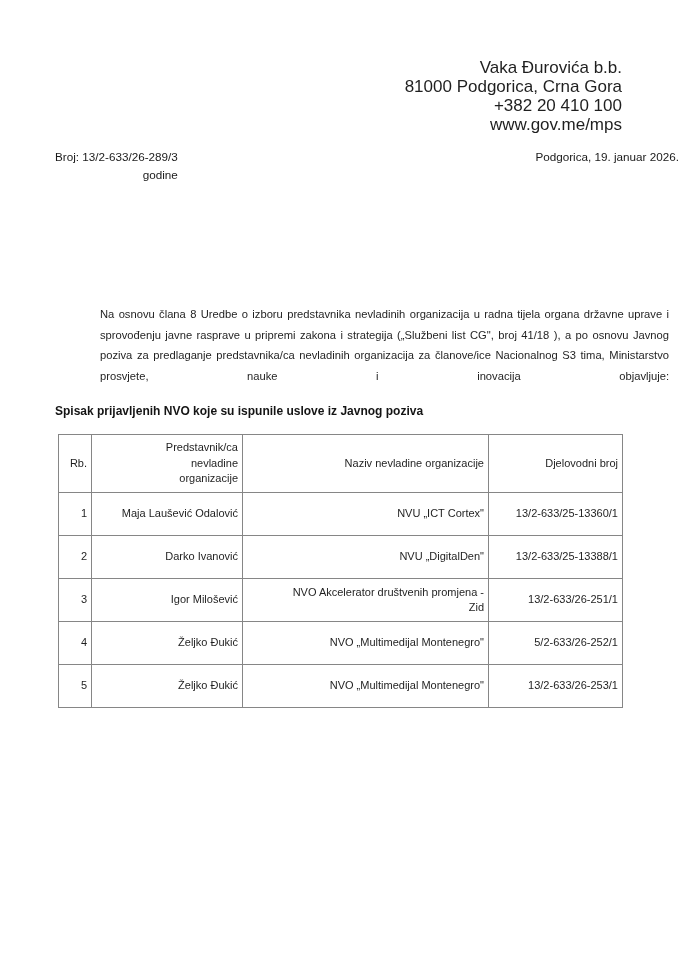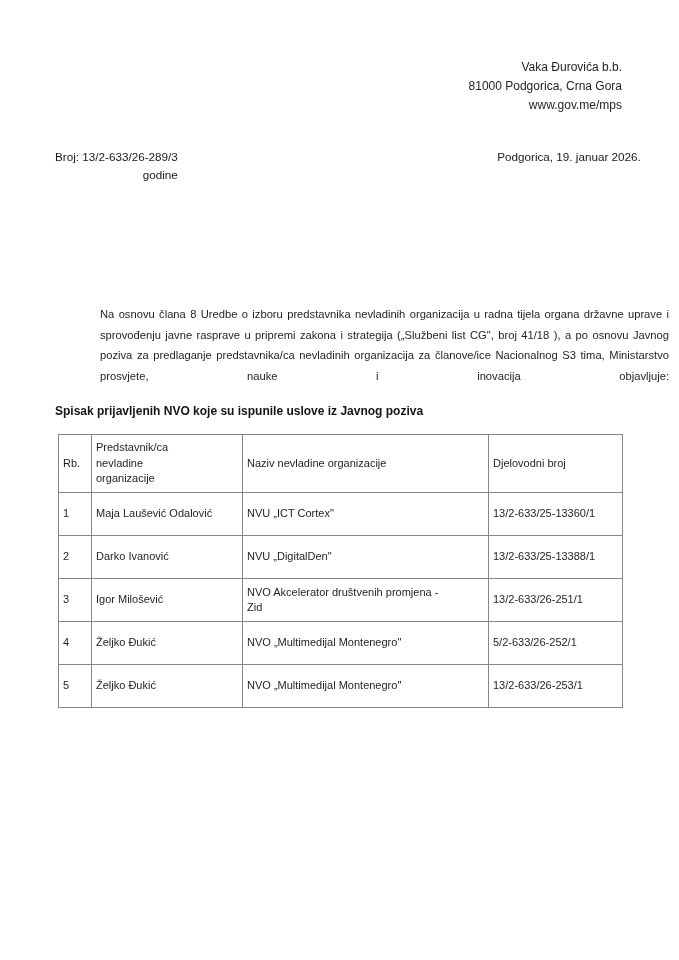--- a/index.html
+++ b/index.html
@@ -24,21 +24,21 @@
     overflow: hidden;
     background: #ffffff;
   }
 
   
   .letterhead {
     position: absolute;
     top: 58px;
     right: 57px;
     text-align: right;
-    font-size: 12px;
+    font-size: 17px;
     line-height: 19px;
     color: #1f1f1f;
   }
   .letterhead div { white-space: nowrap; }
 
   
   .refrow {
     position: absolute;
     top: 148px;
     left: 55px;
@@ -51,21 +51,21 @@
     left: 0;
     top: 0;
     white-space: pre-line;
     text-align: right;
   }
   .refrow .ref-right {
     position: absolute;
     left: 404px;
     top: 0;
     width: 220px;
-    text-align: center;
+    text-align: right;
   }
 
   
   .subject {
     position: absolute;
     top: 218px;
     left: 55px;
     width: 569px;
     font-size: 12.2px;
     font-weight: bold;
@@ -126,21 +126,21 @@
   .nvo-table col.c-person  { width: 151px; }
   .nvo-table col.c-org     { width: 246px; }
   .nvo-table col.c-number  { width: 134px; }
 
   .nvo-table td,
   .nvo-table th {
     border: 1px solid #868686;
     padding: 0;
     font-weight: normal;
     vertical-align: middle;
-    text-align: left;
+    text-align: right;
   }
   .nvo-table thead th {
     height: 53px;
     line-height: 15.5px;
     padding: 2px 4px;
   }
   .nvo-table tbody td {
     height: 36px;
     padding: 3px 4px;
     line-height: 15.5px;
@@ -158,20 +158,21 @@
   .org-wrap { white-space: pre-line; }
 </style>
 </head>
 <body>
 
 <div class="page">
 
   <div class="letterhead">
     <div>Vaka Đurovića b.b.</div>
     <div>81000 Podgorica, Crna Gora</div>
+    <div>+382 20 410 100</div>
     <div>www.gov.me/mps</div>
   </div>
 
   <div class="refrow">
     <div class="ref-left">Broj: 13/2-633/26-289/3
 godine</div>
     <div class="ref-right">Podgorica, 19. januar 2026.</div>
   </div>
 
 

